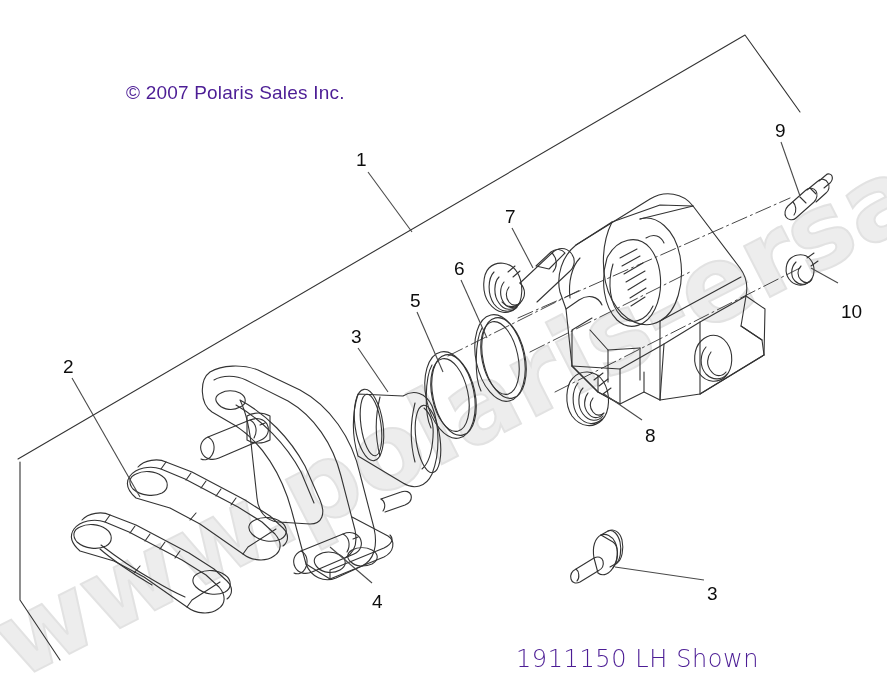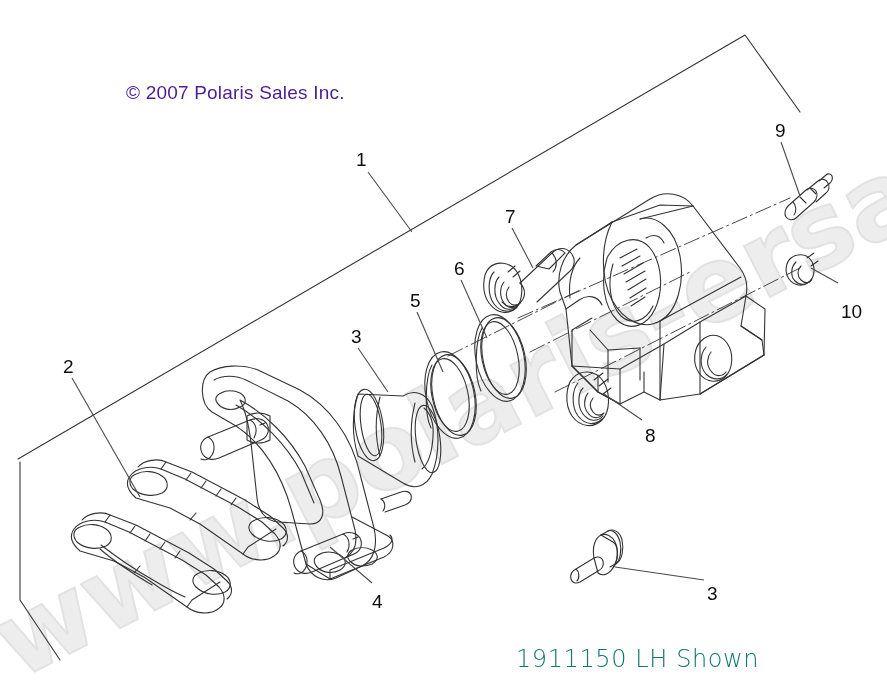--- a/index.html
+++ b/index.html
@@ -22,21 +22,21 @@
     font-size:19px;
     color:#4c1d95;
     font-family:"Liberation Sans", sans-serif;
     letter-spacing:0.2px;
     white-space:nowrap;
   }
   .caption{
     position:absolute;
     left:516px;top:645px;
     font-size:24px;
-    color:#0f766e;
+    color:#4c1d95;
     font-family:"DejaVu Sans", sans-serif;
     font-weight:300;
     letter-spacing:0.6px;
     white-space:nowrap;
   }
   .callout{
     position:absolute;
     font-size:19px;
     color:#0d0d0d;
     font-family:"Liberation Sans", sans-serif;

